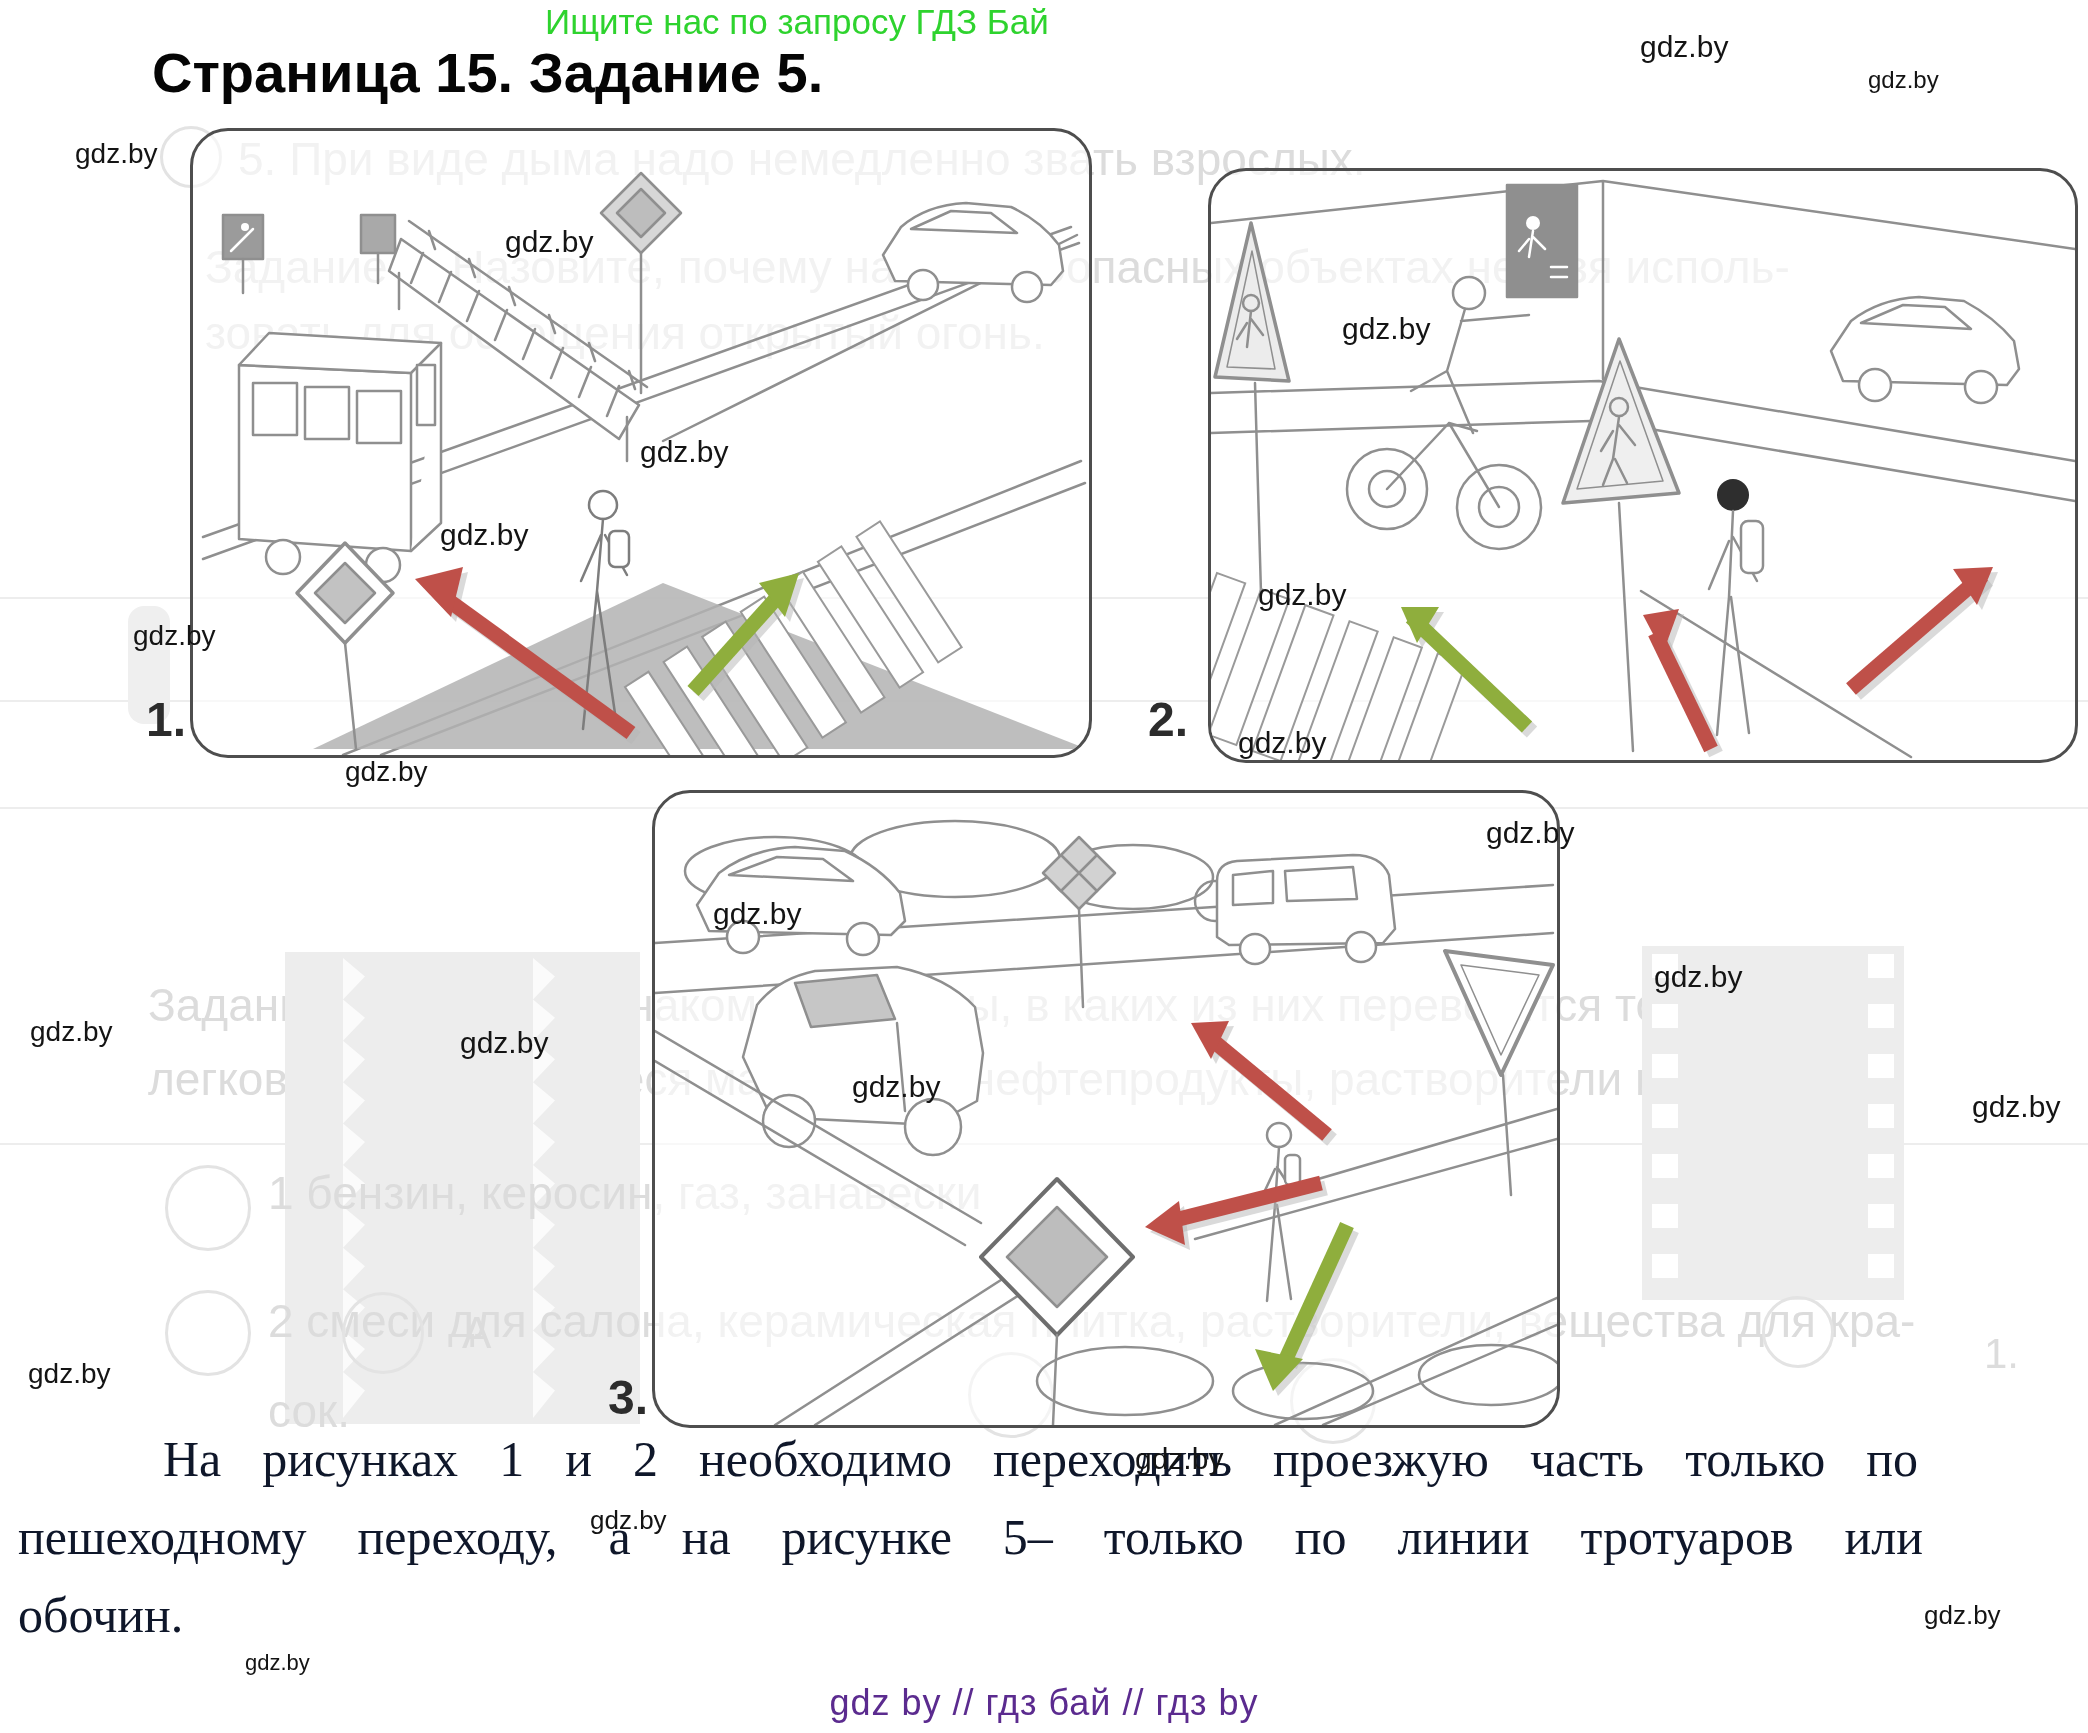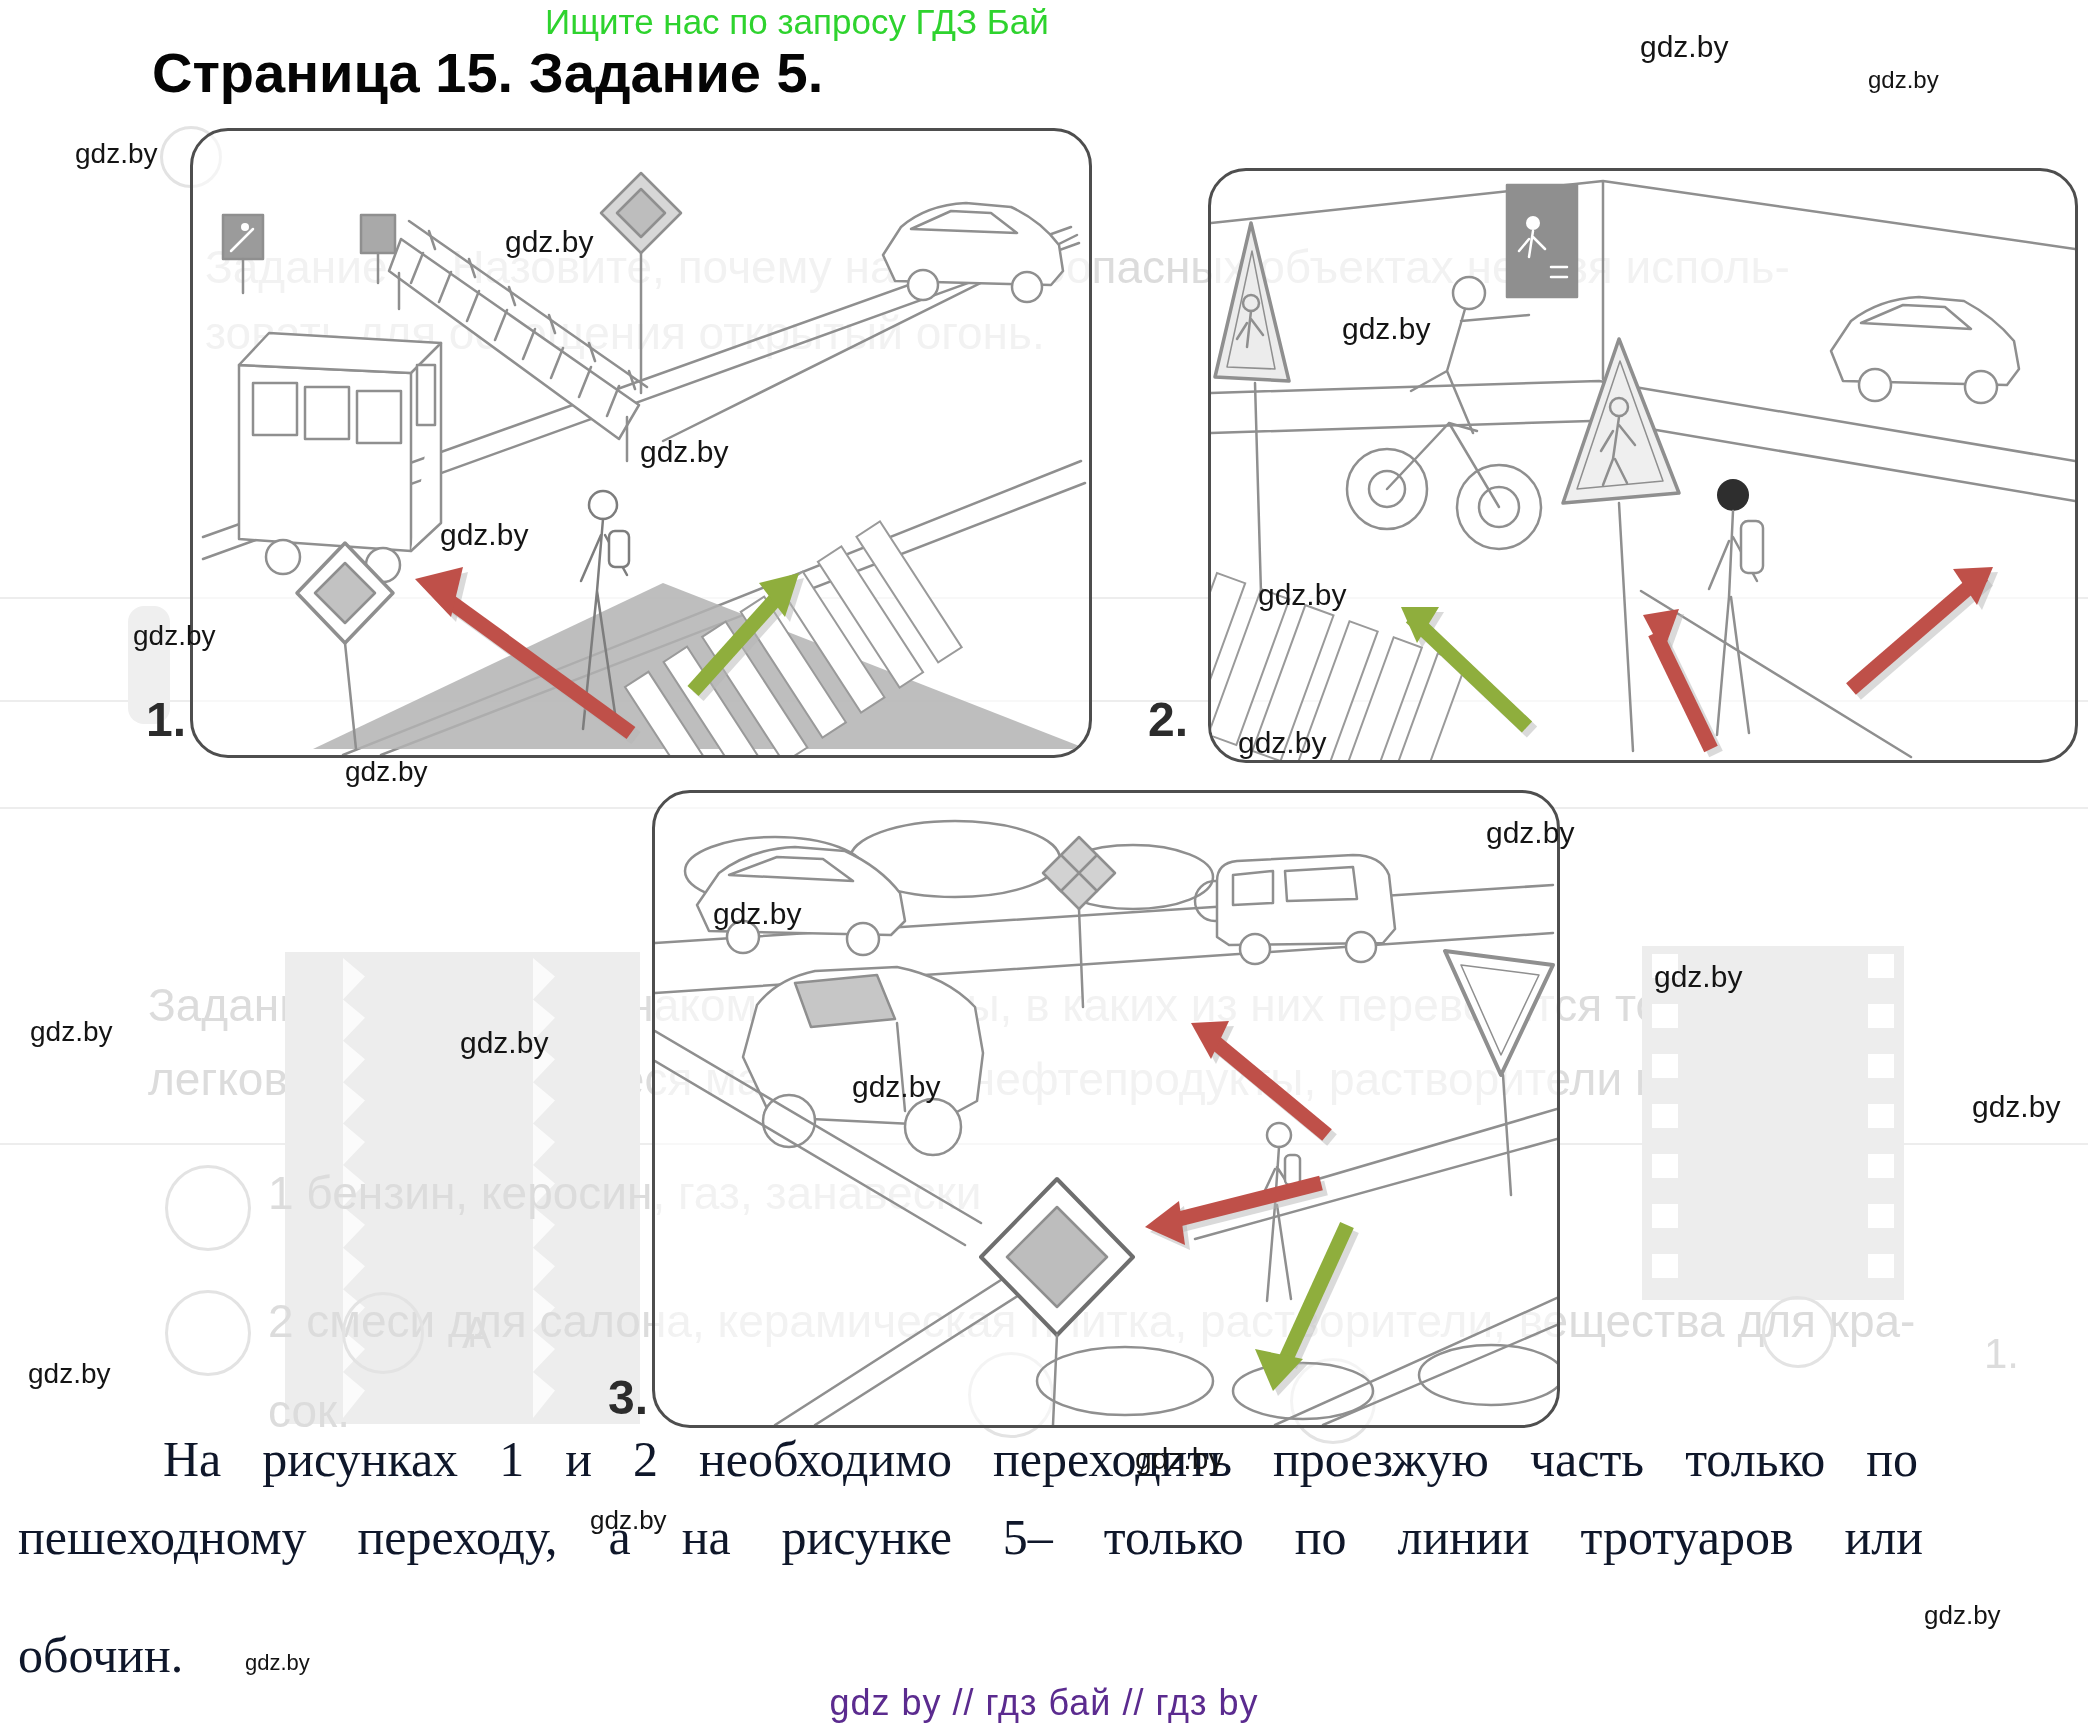--- a/index.html
+++ b/index.html
@@ -13,21 +13,21 @@
   .figlabel{position:absolute;z-index:3;font-family:"Liberation Sans",sans-serif;
             font-weight:bold;font-size:48px;color:#2c2c2c;}
   .toptext,.bottomtext,.footer{z-index:4;}
   .wm{position:absolute;z-index:5;color:#141414;font-family:"Liberation Sans",sans-serif;white-space:nowrap;}
   
   .promo{position:absolute;left:545px;top:2px;font-size:35px;color:var(--promo,#2ed32e);white-space:nowrap;text-align:center;}
   .title{position:absolute;left:152px;top:40px;font-family:Liberation Sans, sans-serif;
          font-weight:bold;font-size:56px;color:#050505;white-space:nowrap;}
   .ansline{position:absolute;font-family:"Liberation Serif",serif;font-size:50px;color:#0f172a;
            text-align:justify;text-align-last:justify;white-space:nowrap;}
-  .ans3{text-align:left;text-align-last:left;margin-top:40px;}
+  .ans3{text-align:left;text-align-last:left;}
   .footer{position:absolute;left:0;right:0;top:1682px;text-align:center;font-size:36px;
           color:var(--purple,#5b2b8f);letter-spacing:1px;}
   
   .ftext{position:absolute;color:var(--faded,#dcdcdc);font-size:46px;white-space:nowrap;}
   .fcirc{position:absolute;border:3px solid #e3e3e3;border-radius:50%;}
   .frect{position:absolute;background:#ededed;}
   .fbar{position:absolute;background:#efefef;border-radius:16px;}
   .hline{position:absolute;left:0;width:2088px;height:2px;background:#ededed;}
   .perf{position:absolute;top:8px;bottom:8px;width:26px;
         background:repeating-linear-gradient(#fff 0 24px,transparent 24px 50px);}
@@ -49,20 +49,21 @@
 
 <div class="page">
 
   <div class="faded-layer">
     <div class="hline" style="top:597px"></div>
     <div class="hline" style="top:700px"></div>
     <div class="hline" style="top:807px"></div>
     <div class="hline" style="top:1143px"></div>
 
     <div class="fcirc" style="left:160px;top:126px;width:56px;height:56px"></div>
+    <div class="ftext" style="left:238px;top:132px">5. При виде дыма надо немедленно звать взрослых.</div>
     <div class="ftext" style="left:205px;top:240px">Задание 2. Назовите, почему на пожароопасных объектах нельзя исполь-</div>
     <div class="ftext" style="left:205px;top:306px">зовать для освещения открытый огонь.</div>
 
     <div class="fbar" style="left:128px;top:606px;width:42px;height:118px"></div>
 
     <div class="ftext" style="left:148px;top:978px">Задание 3. Отметьте знаком ✗ машины, в каких из них перевозятся только</div>
     <div class="ftext" style="left:148px;top:1052px">легковоспламеняющиеся материалы: нефтепродукты, растворители и вещества</div>
 
     <div class="frect" style="left:285px;top:952px;width:355px;height:472px">
       <div class="zig" style="left:58px"></div>

